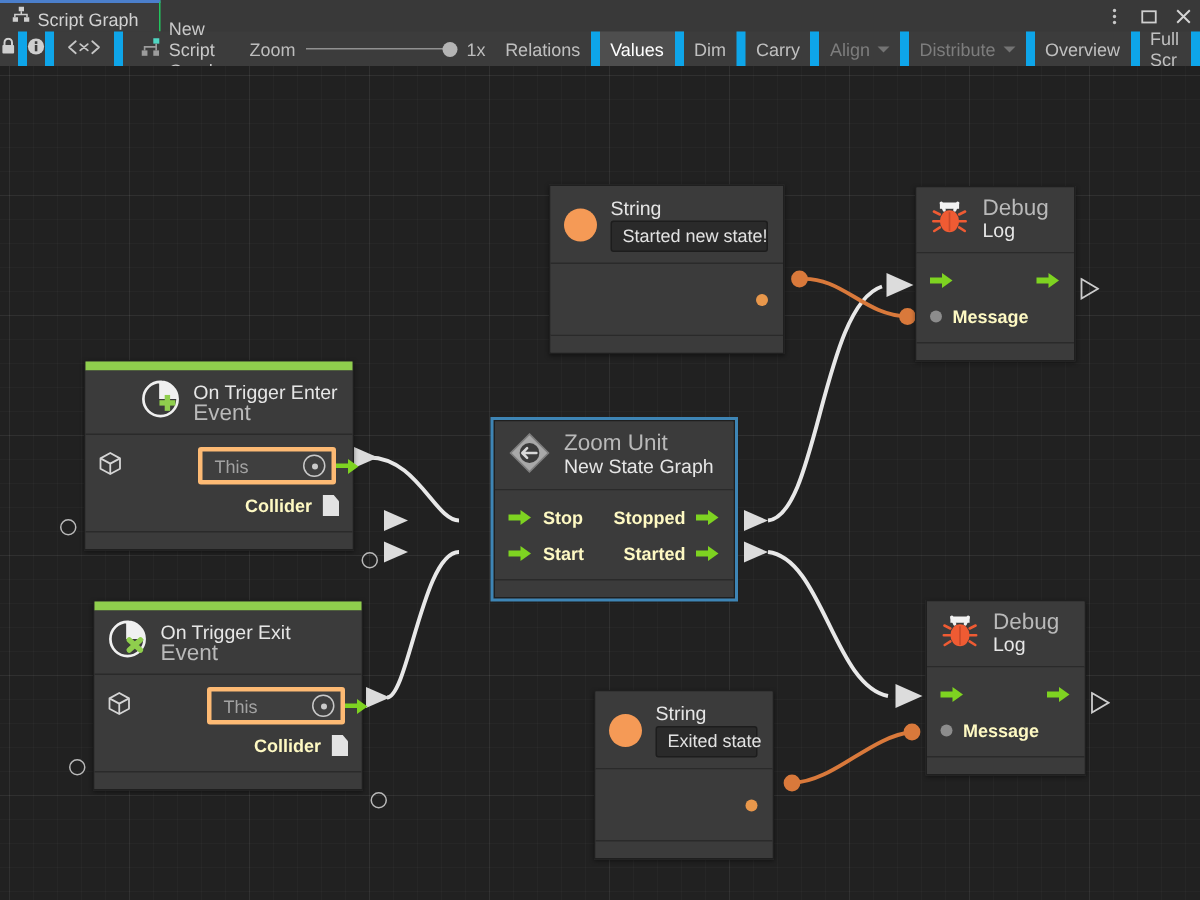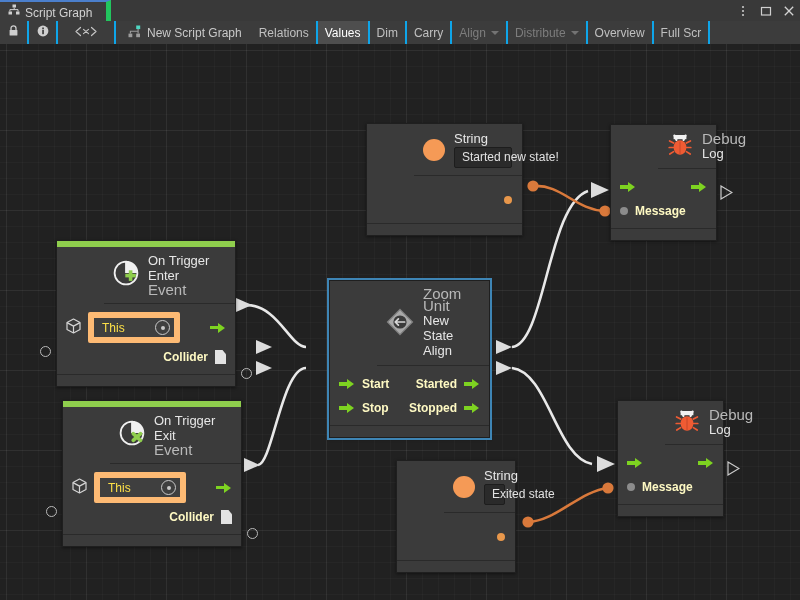--- a/index.html
+++ b/index.html
@@ -18,40 +18,40 @@
     background:#393939;
     display:flex;align-items:flex-end;
   }
   .tab{
     position:relative;height:21px;box-sizing:border-box;
     display:flex;align-items:center;gap:5px;
     padding:0 14px 0 8px;
     background:#3c3c3c;
     border-top:2px solid #4b7fcc;
     color:#d2d2d2;font-size:12px;
-    border-right:5px solid #22c55e;
+    border-right:1px solid #22c55e;
   }
   .tab .tlabel{line-height:1;position:relative;top:1px;}
   .winbtns{
     position:absolute;right:4px;top:0;height:21px;
     display:flex;align-items:center;gap:9px;color:#c8c8c8;
   }
   .wb{display:inline-flex;align-items:center;justify-content:center;width:14px;height:14px;}
 
   
   .toolbar{
     position:absolute;left:0;top:21px;width:800px;height:23px;
     background:#3c3c3c;
     border-bottom:1px solid #232323;
     display:flex;align-items:stretch;
     font-size:12px;
   }
   .tbtn{
     display:flex;align-items:center;justify-content:center;
-    padding:0 7px;border-right:2px solid #0ea5e9;
+    padding:0 7px;border-right:6px solid #0ea5e9;
     color:#c0c0c0;box-sizing:border-box;
   }
   .tbtn.iconbtn{width:29px;padding:0;}
   .tbtn.wide{width:58px;}
   .tbtn.active{background:#4e4e4e;color:#ffffff;}
   .tbtn.dim{color:#7d7d7d;}
   .tbtn.flat{border-right:none;}
   .graphname{
     display:flex;align-items:center;gap:6px;
     padding:0 10px 0 12px;color:#c9c9c9;border-right:none;
@@ -89,21 +89,20 @@
     border:1px solid #1f1f1f;
     box-shadow:0 1px 3px rgba(0,0,0,.45);
   }
   .node.selected{outline:2px solid #3e85b5;outline-offset:0px;border-color:#1f1f1f;}
   .accent{height:6px;width:100%;background:#8fce4d;}
   .nhead{
     display:flex;align-items:center;gap:9px;
     padding:7px 10px 7px 9px;
     background:#3b3b3b;
     border-bottom:1px solid #2a2a2a;
-    margin-left:47px;
   }
   .nhead .ntexts{display:flex;flex-direction:column;gap:1px;min-width:0;}
   .ntitle-sm{font-size:15px;color:#b9b9b9;line-height:12px;}
   .ntitle-lg{font-size:13px;color:#e6e6e6;line-height:15px;}
   .nbody{background:#3b3b3b;padding:6px 0 5px 0;position:relative;}
   .nfoot{height:11px;background:#3b3b3b;border-top:1px solid #2a2a2a;}
   .prow{display:flex;align-items:center;justify-content:space-between;padding:2px 9px;min-height:20px;}
   .pleft{display:flex;align-items:center;gap:7px;}
   .pright{display:flex;align-items:center;gap:7px;margin-left:auto;}
   .plabel{font-size:12px;color:#fef9c3;line-height:14px;font-weight:bold;}
@@ -122,23 +121,23 @@
   .port.circ{width:9px;height:9px;border-radius:50%;border:1px solid #b9b9b9;background:transparent;}
   .tri-outline{position:absolute;}
   .doc-glyph{width:11px;height:14px;background:#e3e3e3;flex:0 0 auto;
     clip-path:polygon(0 0,68% 0,100% 30%,100% 100%,0 100%);}
   .valuefield{
     background:#2a2a2a;border:1px solid #1d1d1d;border-radius:2px;
     padding:2px 7px;font-size:12px;color:#e2e2e2;line-height:15px;white-space:nowrap;
   }
   .objfield{
     display:flex;align-items:center;justify-content:space-between;gap:8px;
-    background:#3f3f3f;border:6px solid #fdba74;border-radius:2px;
+    background:#3f3f3f;border:3px solid #fdba74;border-radius:2px;
     padding:2px 4px 2px 8px;width:92px;box-sizing:border-box;
-    font-size:12px;color:#fde047;
+    font-size:12px;color:#a3a3a3;margin-left:44px;
   }
   .pickbtn{width:13px;height:13px;border-radius:50%;border:1.4px solid #c9c9c9;
     display:flex;align-items:center;justify-content:center;flex:0 0 auto;}
   .pickbtn i{width:4px;height:4px;border-radius:50%;background:#c9c9c9;display:block;}
   .cubeicon{flex:0 0 auto;}
   .svgicon{display:block;}
 </style>
 </head>
 <body>
 
@@ -209,20 +208,28 @@
         <svg width="13" height="13" viewBox="0 0 13 13">
           <rect x="8.2" y="0.5" width="4" height="3.6" fill="#4fd6c2"></rect>
           <rect x="0.5" y="8.6" width="3.8" height="3.6" fill="#9c9c9c"></rect>
           <rect x="8.2" y="8.6" width="3.8" height="3.6" fill="#9c9c9c"></rect>
           <path d="M2.4 8.6 V6.2 H10.1 V8.6 M10.1 6.2 V4.1" stroke="#9c9c9c" stroke-width="1.1" fill="none"></path>
         </svg>
       </span>
       <span>New Script Graph</span>
     </div>
 
+    <div class="tbtn zoomwrap flat">
+      <span>Zoom</span>
+      <span class="zoomtrack">
+        <span class="zoomline"></span>
+        <span class="zoomknob"></span>
+      </span>
+      <span>1x</span>
+    </div>
 
     <div class="tbtn">
       <span>Relations</span>
     </div>
     <div class="tbtn active">
       <span>Values</span>
     </div>
     <div class="tbtn">
       <span>Dim</span>
     </div>
@@ -380,41 +387,41 @@
       <div class="nhead">
         <span class="svgicon">
           <svg width="28" height="28" viewBox="0 0 28 28">
             <path d="M14 1.4 L26.6 14 L14 26.6 L1.4 14 Z" fill="#a8a8a8" stroke="#7e7e7e" stroke-width="1.1"></path>
             <circle cx="14" cy="14" r="6.6" fill="#3b3b3b"></circle>
             <path d="M18.6 14 H9.6 M12.4 10.8 L9.2 14 L12.4 17.2" fill="none" stroke="#d8d8d8" stroke-width="1.7" stroke-linecap="round" stroke-linejoin="round"></path>
           </svg>
         </span>
         <span class="ntexts">
           <span class="ntitle-sm">Zoom Unit</span>
-          <span class="ntitle-lg">New  State  Align</span>
+          <span class="ntitle-lg">New  State  Graph</span>
         </span>
       </div>
       <div class="nbody">
+        <div class="prow">
+          <span class="pleft">
+            <span class="arrow-g"></span>
+            <span class="plabel">Stop</span>
+          </span>
+          <span class="pright">
+            <span class="plabel">Stopped</span>
+            <span class="arrow-g"></span>
+          </span>
+        </div>
         <div class="prow">
           <span class="pleft">
             <span class="arrow-g"></span>
             <span class="plabel">Start</span>
           </span>
           <span class="pright">
             <span class="plabel">Started</span>
-            <span class="arrow-g"></span>
-          </span>
-        </div>
-        <div class="prow">
-          <span class="pleft">
-            <span class="arrow-g"></span>
-            <span class="plabel">Stop</span>
-          </span>
-          <span class="pright">
-            <span class="plabel">Stopped</span>
             <span class="arrow-g"></span>
           </span>
         </div>
       </div>
       <div class="nfoot"></div>
     </div>
 
     <div class="node" style="left:62px;top:356px;width:180px;">
       <div class="accent"></div>
       <div class="nhead" style="padding-top:6px;">

